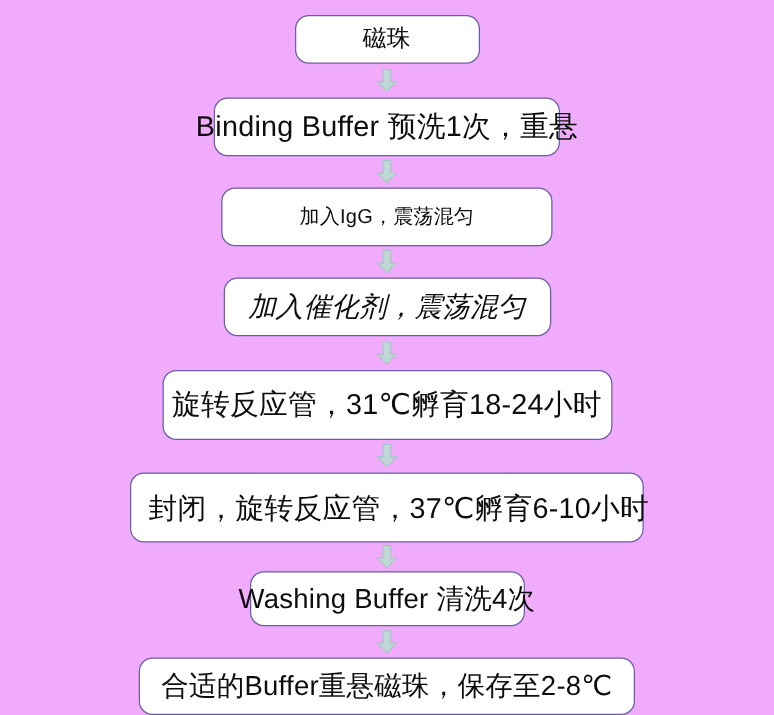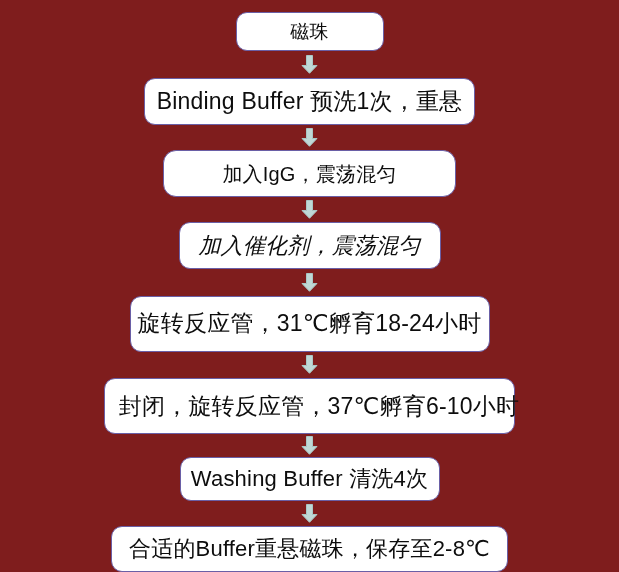--- a/index.html
+++ b/index.html
@@ -11,21 +11,21 @@
     width: 619px;
     height: 572px;
     overflow: hidden;
     font-family: "Liberation Sans", sans-serif;
   }
 
   #flowchart {
     position: relative;
     width: 619px;
     height: 572px;
-    background: #7f1d1d;
+    background: #f0abfc;
     display: flex;
     flex-direction: column;
     align-items: flex-end;
   }
 
   .step {
     box-sizing: border-box;
     border: 1px solid #6a5fa6;
     border-radius: 11px;
     background: #ffffff;
@@ -45,26 +45,26 @@
 
   
   .row {
     display: flex;
     align-items: center;
     justify-content: center;
     width: 100%;
   }
 
   .r1 .step { width: 148px; height: 39px; font-size: 19px; }
-  .r2 .step { width: 331px; height: 47px; font-size: 23px; }
-  .r3 .step { width: 293px; height: 47px; font-size: 20px; border-radius: 13px; }
+  .r2 .step { width: 277px; height: 47px; font-size: 23px; }
+  .r3 .step { width: 265px; height: 47px; font-size: 16px; }
   .r4 .step { width: 262px; height: 47px; font-size: 22px; font-style: italic; }
   .r5 .step { width: 360px; height: 56px; font-size: 23px; }
   .r6 .step { width: 411px; height: 56px; font-size: 23px; padding-left: 19px; }
-  .r7 .step { width: 260px; height: 44px; font-size: 22px; }
+  .r7 .step { width: 220px; height: 44px; font-size: 22px; }
   .r8 .step { width: 397px; height: 46px; font-size: 22px; }
 
   
   .connector {
     display: flex;
     align-items: center;
     justify-content: center;
     width: 100%;
   }
   .arrow {

